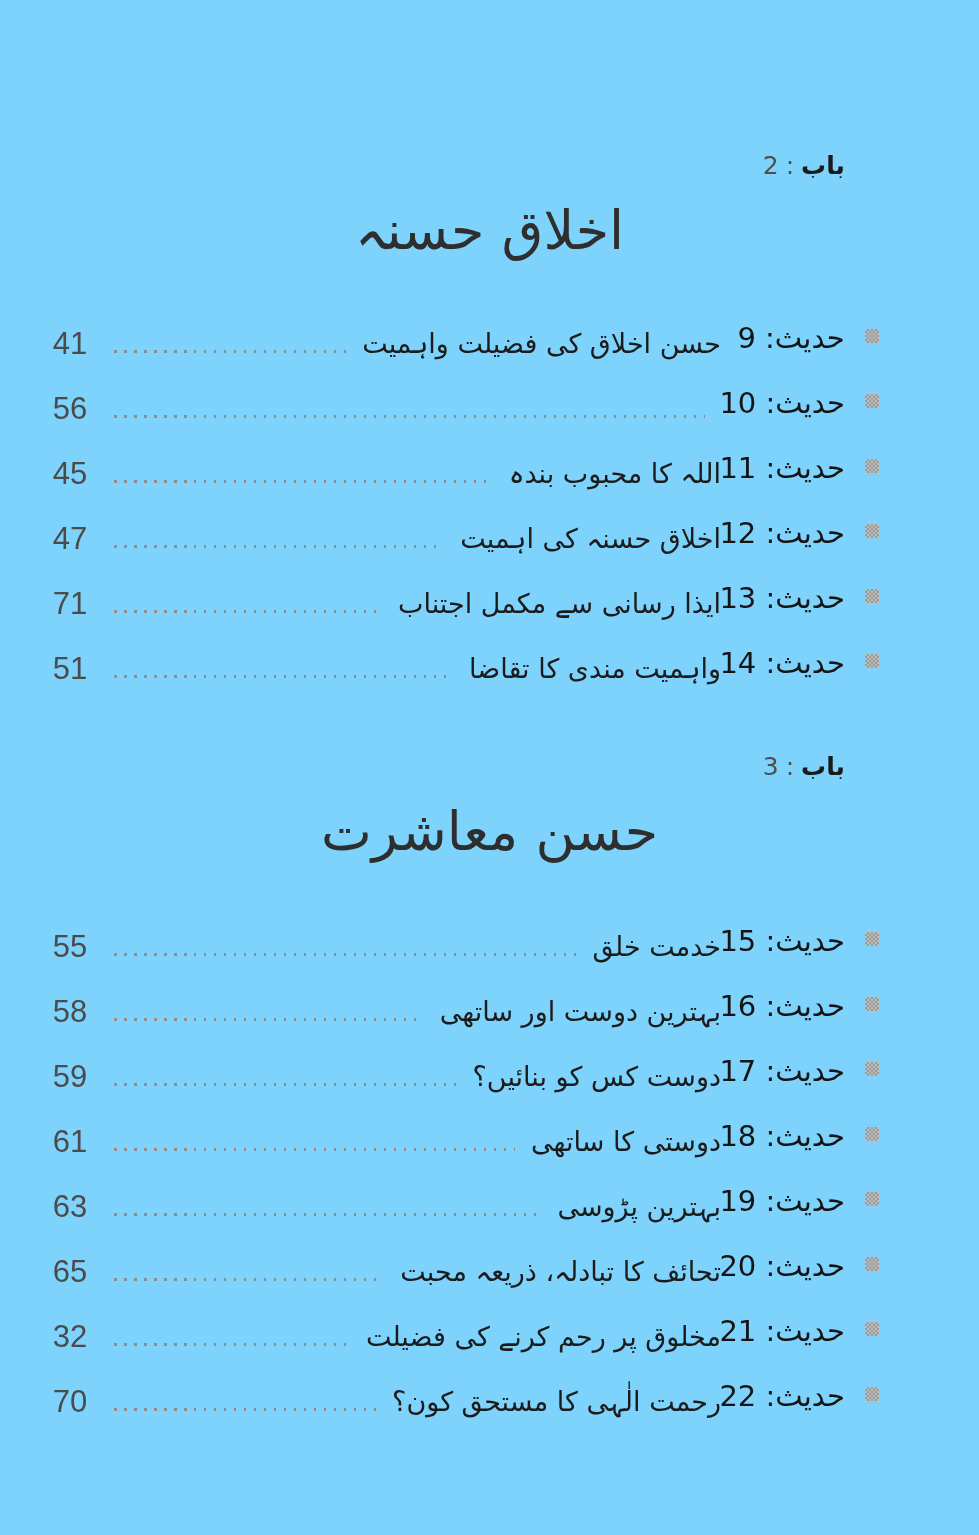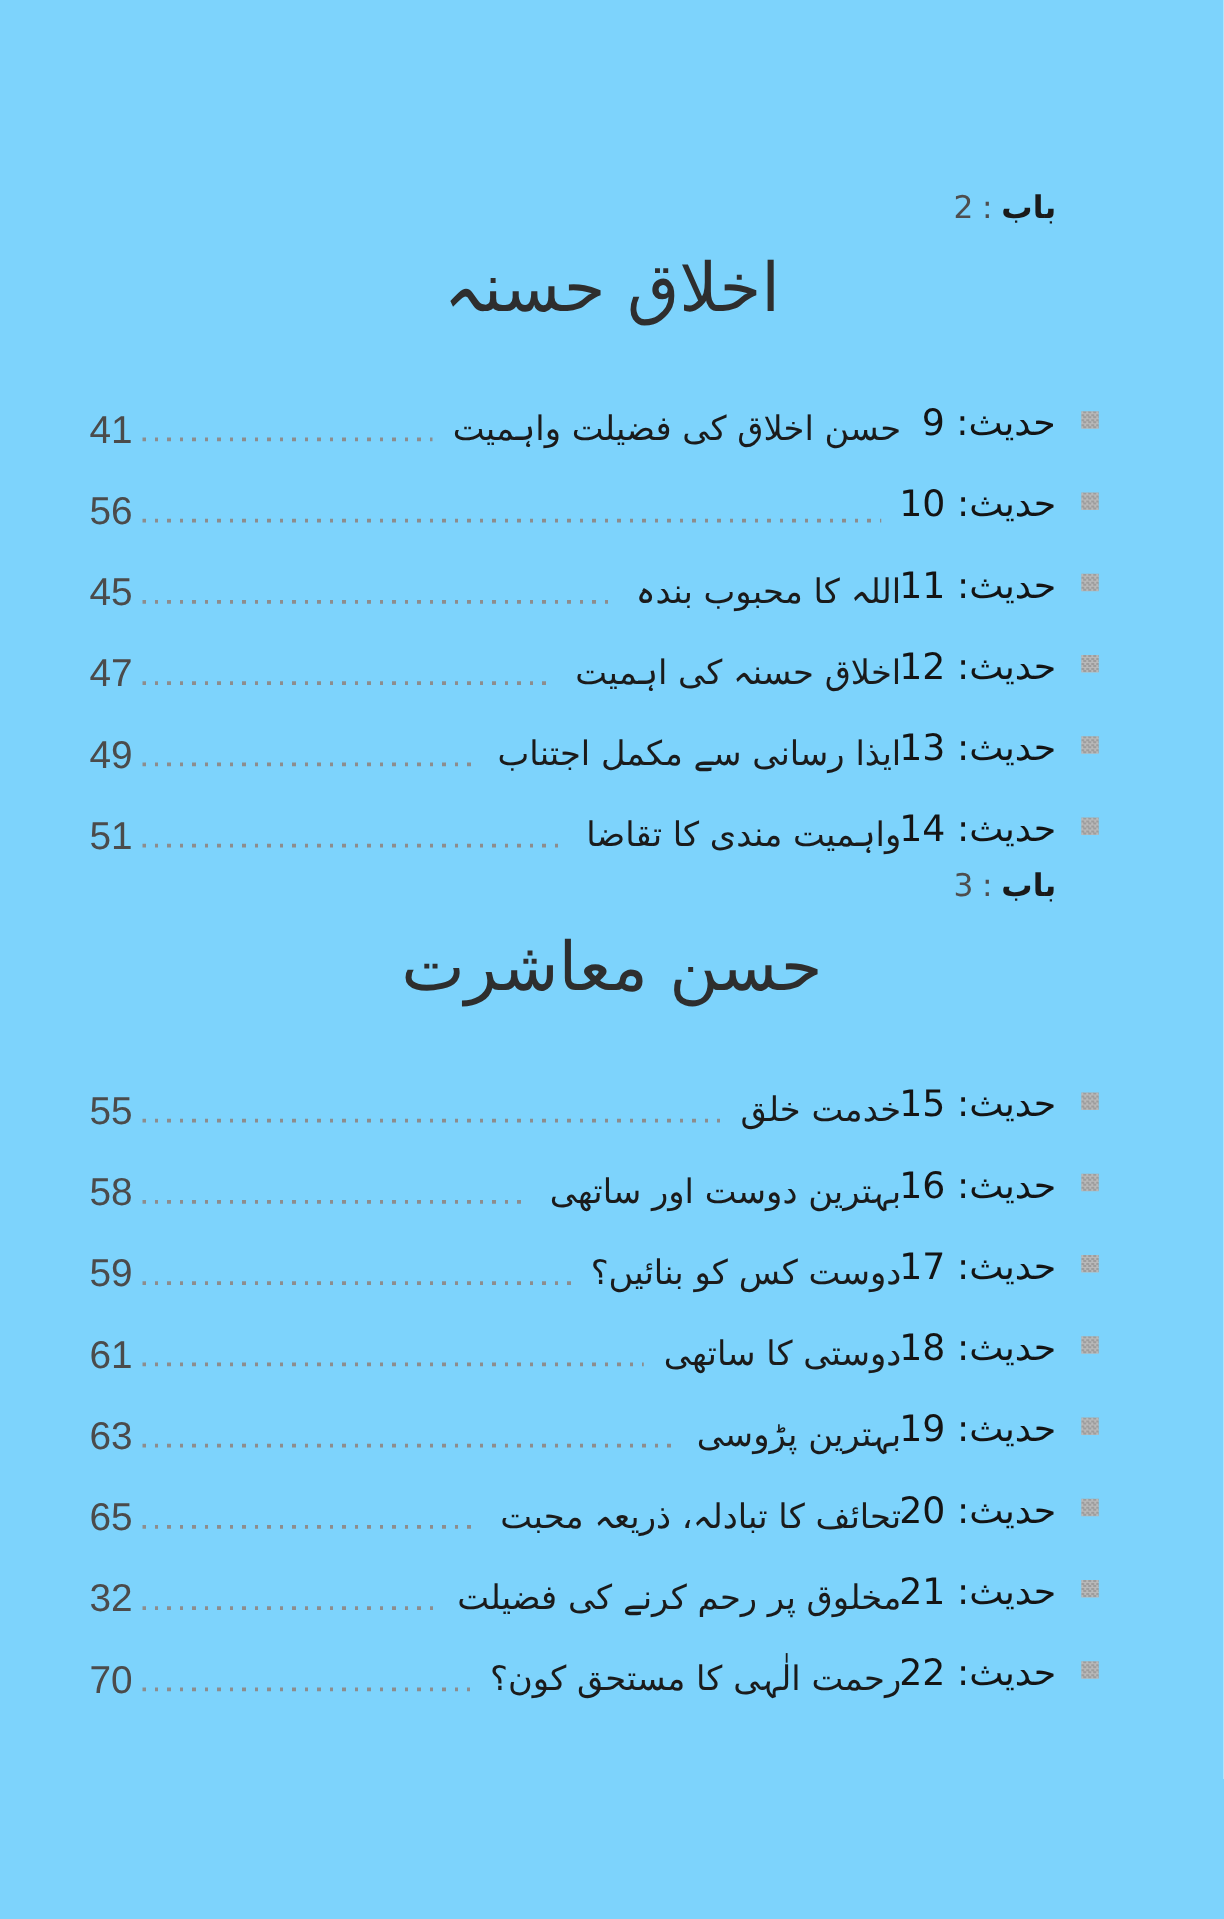--- a/index.html
+++ b/index.html
@@ -26,21 +26,21 @@
     padding-right: 134px;
     font-size: 25px;
     line-height: 35px;
     white-space: nowrap;
   }
   .bab-word  { font-weight: bold; color: #1a1a1a; }
   .bab-sep   { color: #4e4e4e; margin: 0 7px; }
   .bab-num   { color: #4e4e4e; }
 
   .first-bab { padding-top: 148px; }
-  .second-bab { }
+  .second-bab { margin-top: 58px; }
 
   
   .chapter-title {
     direction: rtl;
     text-align: center;
     font-size: 54px;
     line-height: 92px;
     color: #2e2e2e;
     margin-top: 2px;
     letter-spacing: -1px;
@@ -57,21 +57,21 @@
     padding: 0 100px 0 34px;
     box-sizing: border-box;
   }
   .pagenum {
     width: 72px;
     flex: 0 0 72px;
     font-family: "Liberation Sans", sans-serif;
     font-size: 31px;
     color: #4b4b4b;
     margin-bottom: 4px;
-    text-align: right;
+    text-align: center;
   }
   .leader {
     flex: 1 1 auto;
     height: 3px;
     margin: 0 16px 13px 8px;
     background: repeating-linear-gradient(to right,
       #8d8d8d 0px, #8d8d8d 2.5px,
       transparent 2.5px, transparent 10px);
   }
   .title {
@@ -142,21 +142,21 @@
 
       <div class="row">
         <div class="pagenum">47</div>
         <div class="leader"></div>
         <div class="title">اخلاق حسنہ کی اہمیت</div>
         <div class="label">حدیث: 12</div>
         <div class="bullet"></div>
       </div>
 
       <div class="row">
-        <div class="pagenum">49</div>
+        <div class="pagenum">71</div>
         <div class="leader"></div>
         <div class="title">ایذا رسانی سے مکمل اجتناب</div>
         <div class="label">حدیث: 13</div>
         <div class="bullet"></div>
       </div>
 
       <div class="row">
         <div class="pagenum">51</div>
         <div class="leader"></div>
         <div class="title">واہمیت مندی کا تقاضا</div>

